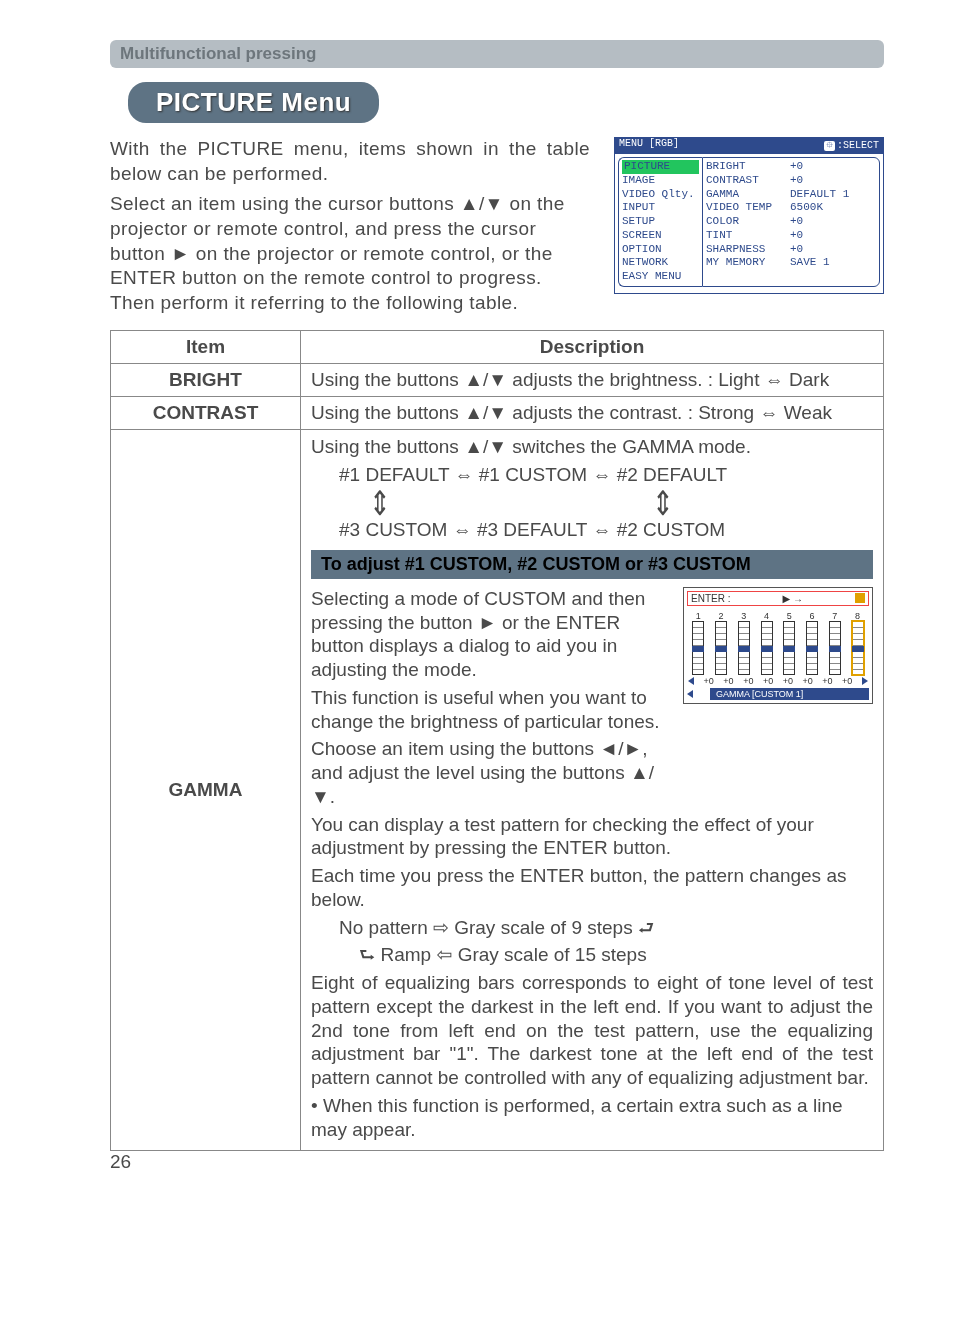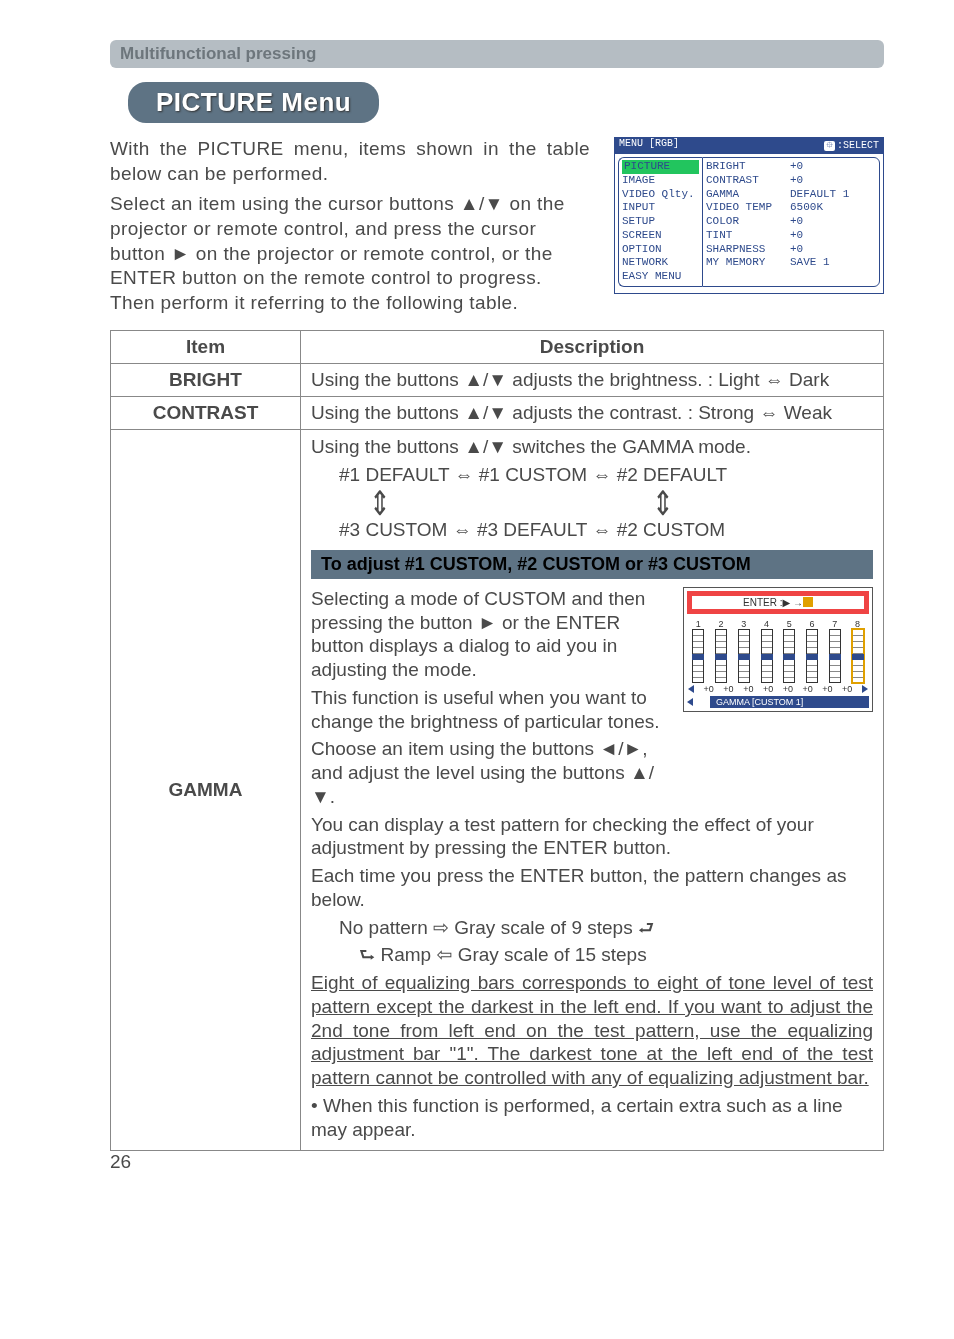--- a/index.html
+++ b/index.html
@@ -120,21 +120,21 @@
   .sub-hdr {
     background: #5e7384;
     color: #000000;
     font-weight: bold;
     padding: 4px 10px;
     margin: 8px 0;
     font-size: 18px;
   }
   .gamma-cell p { margin: 0 0 4px 0; line-height: 1.25; }
   .gamma-cell .indent { padding-left: 28px; }
-  .gamma-cell .just { text-align: justify; text-decoration: underline; }
+  .gamma-cell .just { text-align: justify; }
   .arrows-line {
     font-family: Arial;
   }
   .up-down-arrows {
     display: inline-block;
     font-size: 26px;
     line-height: 0.5;
     vertical-align: middle;
     transform: scaleY(1.3);
     letter-spacing: -4px;
@@ -147,25 +147,25 @@
   .gamma-two-col .txt { flex: 1; }
 
   .eq-graphic {
     width: 190px;
     border: 1px solid #555;
     font-size: 10px;
     color: #333;
     font-family: Arial;
   }
   .eq-top {
-    border: 5px solid #ef4444;
+    border: 1px solid #ef4444;
     margin: 3px;
     padding: 1px 3px;
     display:flex;
-    justify-content:center;
+    justify-content:space-between;
     align-items:center;
     font-size:10px;
   }
   .eq-sliders {
     display: flex;
     gap: 4px;
     padding: 2px 5px 1px 5px;
     justify-content: space-around;
   }
   .eq-col { display:flex; flex-direction:column; align-items:center; width:18px;}

